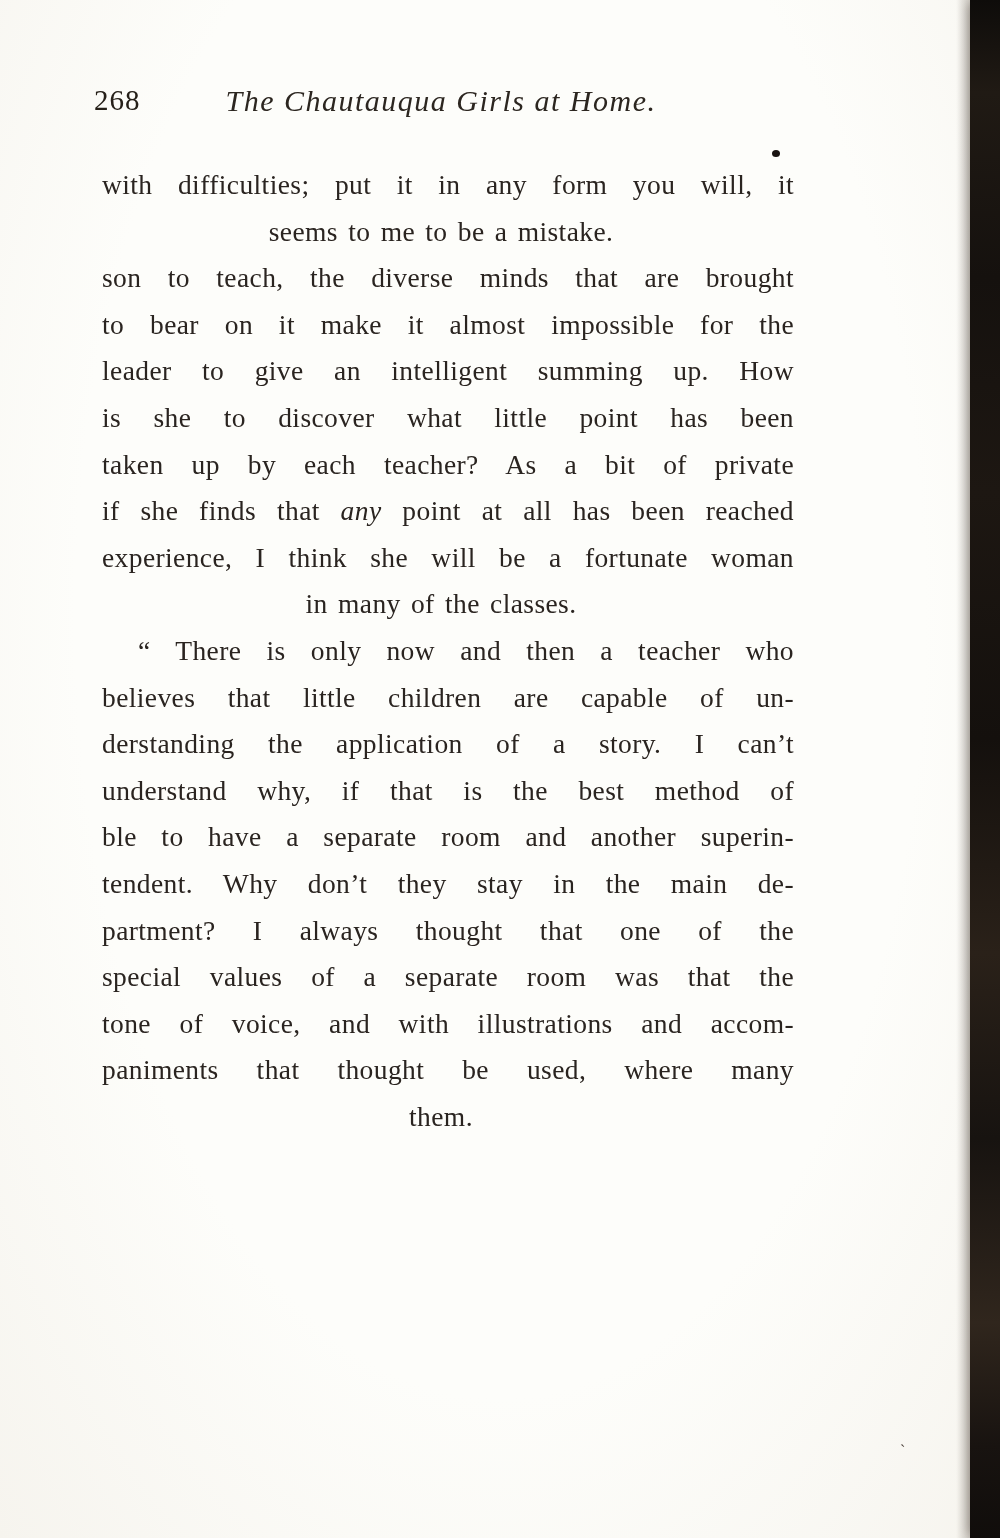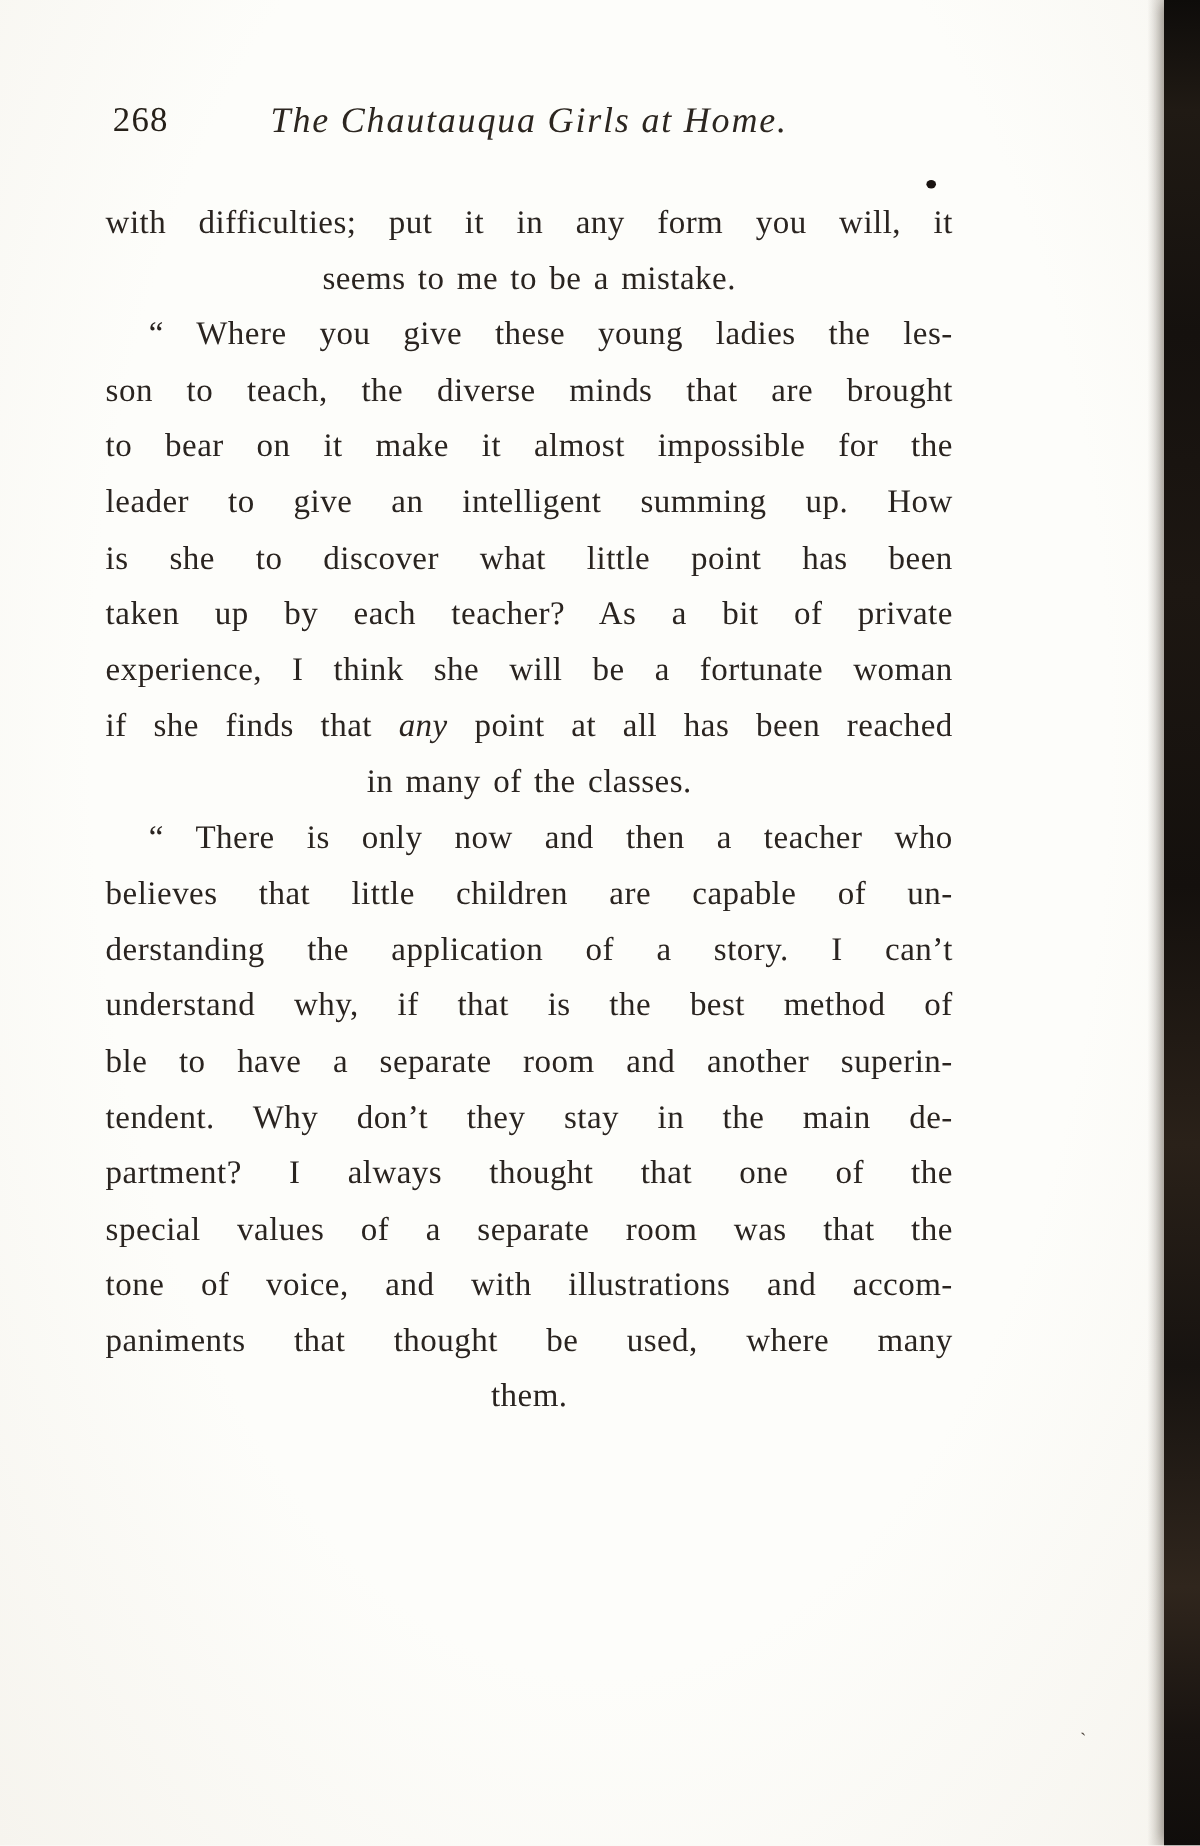--- a/index.html
+++ b/index.html
@@ -72,20 +72,21 @@
     line-height: 46.6px;
     letter-spacing: 0.4px;
     word-spacing: 3px;
     white-space: normal;
     text-align: center;
     color: #2a2420;
   }
   .line.just {
     text-align: justify;
     text-align-last: justify;
+    margin-left: 14px;
   }
   .line.indent {
     text-indent: 36px;
   }
   .em { font-style: italic; }
   .ink-dot {
     position: absolute;
     width: 8px; height: 7px;
     border-radius: 50%;
     background: #191310;
@@ -107,28 +108,27 @@
   </div>
 
   <div class="ink-dot" style="left:772px; top:150px;"></div>
 
   <div class="text-block">
       <div>
         <div class="line just"><span>with difficulties; put it in any form you will, it</span></div>
         <div class="line"><span>seems to me to be a mistake.</span></div>
       </div>
       <div>
-        <div class="line indent just"><span>“ Where you give these young ladies the les-</span></div>
         <div class="line just"><span>son to teach, the diverse minds that are brought</span></div>
         <div class="line just"><span>to bear on it make it almost impossible for the</span></div>
         <div class="line just"><span>leader to give an intelligent summing up.  How</span></div>
         <div class="line just"><span>is she to discover what little point has been</span></div>
         <div class="line just"><span>taken up by each teacher?  As a bit of private</span></div>
+        <div class="line just"><span>if she finds that </span><span class="em">any</span><span> point at all has been reached</span></div>
         <div class="line just"><span>experience, I think she will be a fortunate woman</span></div>
-        <div class="line just"><span>if she finds that </span><span class="em">any</span><span> point at all has been reached</span></div>
         <div class="line"><span>in many of the classes.</span></div>
       </div>
       <div>
         <div class="line indent just"><span>“ There is only now and then a teacher who</span></div>
         <div class="line just"><span>believes that little children are capable of un-</span></div>
         <div class="line just"><span>derstanding the application of a story.  I can’t</span></div>
         <div class="line just"><span>understand why, if that is the best method of</span></div>
         <div class="line just"><span>ble to have a separate room and another superin-</span></div>
         <div class="line just"><span>tendent.  Why don’t they stay in the main de-</span></div>
         <div class="line just"><span>partment?  I always thought that one of the</span></div>

